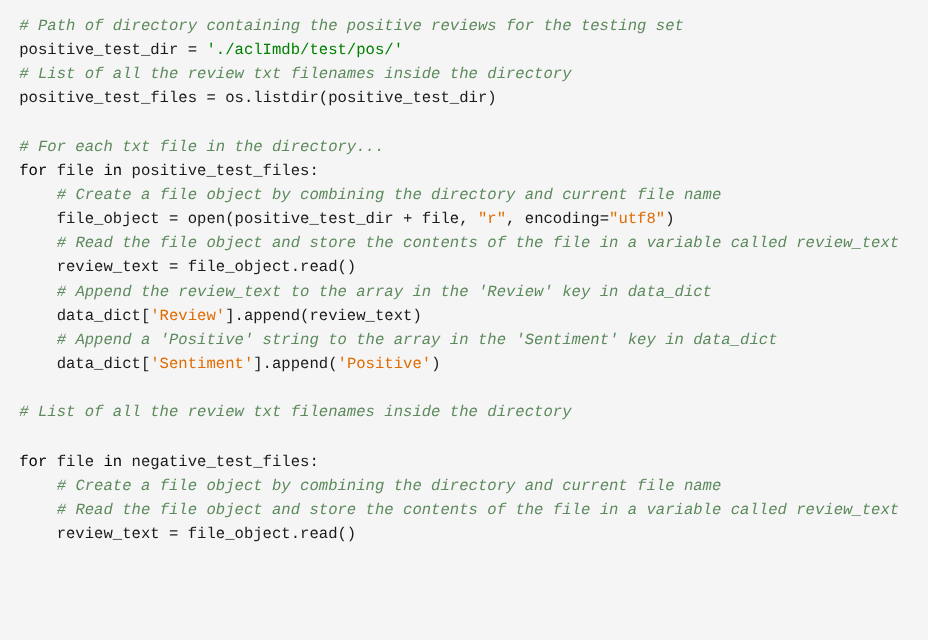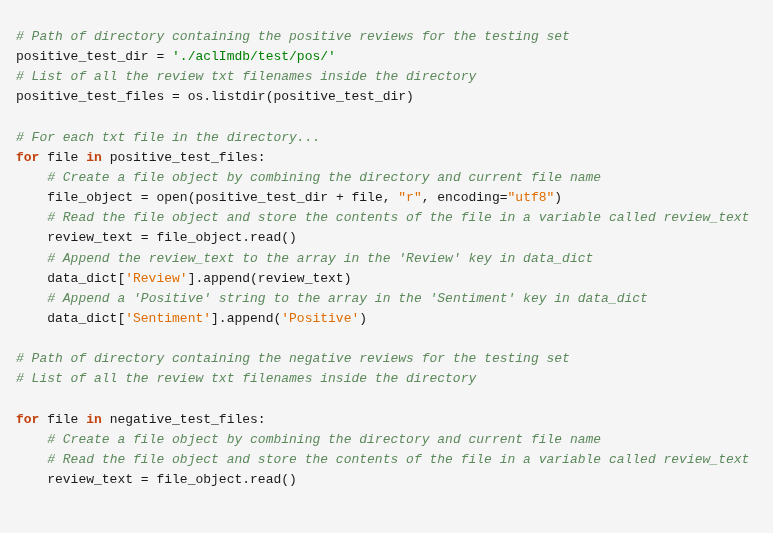--- a/index.html
+++ b/index.html
@@ -14,32 +14,32 @@
       background: #f0f0f0;
       font-family: 'Courier New', Courier, monospace;
       font-size: 13px;
       overflow: hidden;
     }
 
     .code-container {
       width: 773px;
       height: 533px;
       background: #f5f5f5;
-      padding: 27px 16px;
+      padding: 12px 16px;
       overflow: hidden;
       line-height: 1.55;
     }
 
     .line {
       white-space: pre;
       display: block;
     }
 
     .c-comment { color: #5c8a5c; font-style: italic; }
-    .c-keyword { color: #c2410c; font-weight: bold; }
+    .c-keyword { color: #000000; font-weight: normal; }
     .c-string { color: #e06c00; }
     .c-string-green { color: #008000; }
     .c-var { color: #1a1a1a; text-align: right; }
     .c-normal { color: #1a1a1a; }
   </style>
 </head>
 <body>
 
 <div class="code-container" id="code-container">
 <span class="line"><span class="c-comment"># Path of directory containing the positive reviews for the testing set</span></span>
@@ -51,20 +51,19 @@
     <span class="line"><span class="c-keyword">for</span><span class="c-normal"> file </span><span class="c-keyword">in</span><span class="c-normal"> positive_test_files:</span></span>
     <span class="line"><span class="c-normal">    </span><span class="c-comment"># Create a file object by combining the directory and current file name</span></span>
     <span class="line"><span class="c-normal">    file_object = </span><span class="c-normal">open</span><span class="c-normal">(positive_test_dir + file, </span><span class="c-string">"r"</span><span class="c-normal">, encoding=</span><span class="c-string">"utf8"</span><span class="c-normal">)</span></span>
     <span class="line"><span class="c-normal">    </span><span class="c-comment"># Read the file object and store the contents of the file in a variable called review_text</span></span>
     <span class="line"><span class="c-normal">    review_text = file_object.read()</span></span>
     <span class="line"><span class="c-normal">    </span><span class="c-comment"># Append the review_text to the array in the 'Review' key in data_dict</span></span>
     <span class="line"><span class="c-normal">    data_dict[</span><span class="c-string">'Review'</span><span class="c-normal">].append(review_text)</span></span>
     <span class="line"><span class="c-normal">    </span><span class="c-comment"># Append a 'Positive' string to the array in the 'Sentiment' key in data_dict</span></span>
     <span class="line"><span class="c-normal">    data_dict[</span><span class="c-string">'Sentiment'</span><span class="c-normal">].append(</span><span class="c-string">'Positive'</span><span class="c-normal">)</span></span>
     <span class="line">&nbsp;</span>
-    <span class="line"><span class="c-comment"># Path of directory containing the negative reviews for the testing set</span></span>
     <span class="line"><span class="c-comment"># List of all the review txt filenames inside the directory</span></span>
     <span class="line">&nbsp;</span>
     <span class="line"><span class="c-keyword">for</span><span class="c-normal"> file </span><span class="c-keyword">in</span><span class="c-normal"> negative_test_files:</span></span>
     <span class="line"><span class="c-normal">    </span><span class="c-comment"># Create a file object by combining the directory and current file name</span></span>
     <span class="line"><span class="c-normal">    </span><span class="c-comment"># Read the file object and store the contents of the file in a variable called review_text</span></span>
     <span class="line"><span class="c-normal">    review_text = file_object.read()</span></span>
   </div>
 
 </body></html>

